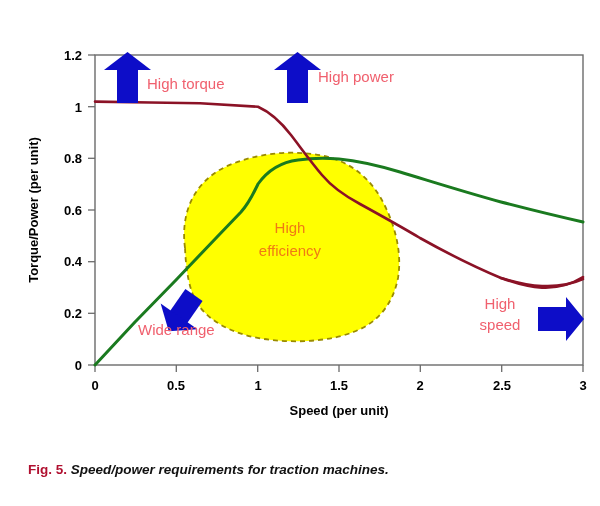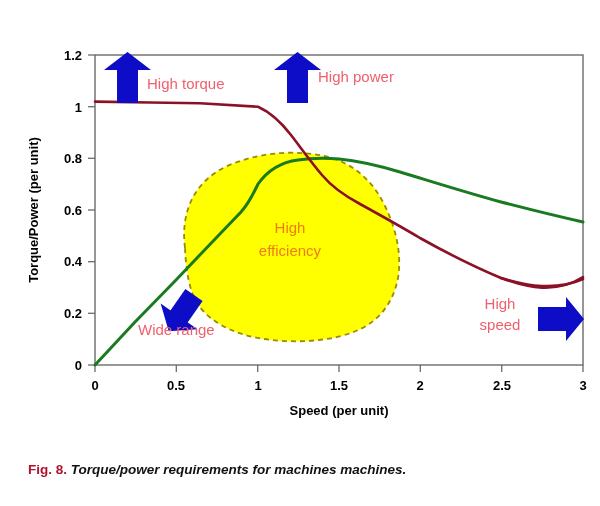--- a/index.html
+++ b/index.html
@@ -181,16 +181,16 @@
     </g>
 
     <g>
       <text class="annot-orange" x="290" y="233" text-anchor="middle">High</text>
       <text class="annot-orange" x="290" y="256" text-anchor="middle">efficiency</text>
     </g>
 
   </svg>
 
   <div id="caption">
-    <span class="fig-no">Fig. 8.</span><span>&nbsp;</span><span class="cap-text">Torque/power requirements for machines machines.</span>
+    <span class="fig-no">Fig. 5.</span><span>&nbsp;</span><span class="cap-text">Speed/power requirements for traction machines.</span>
   </div>
 
 </div>
 
 </body></html>

